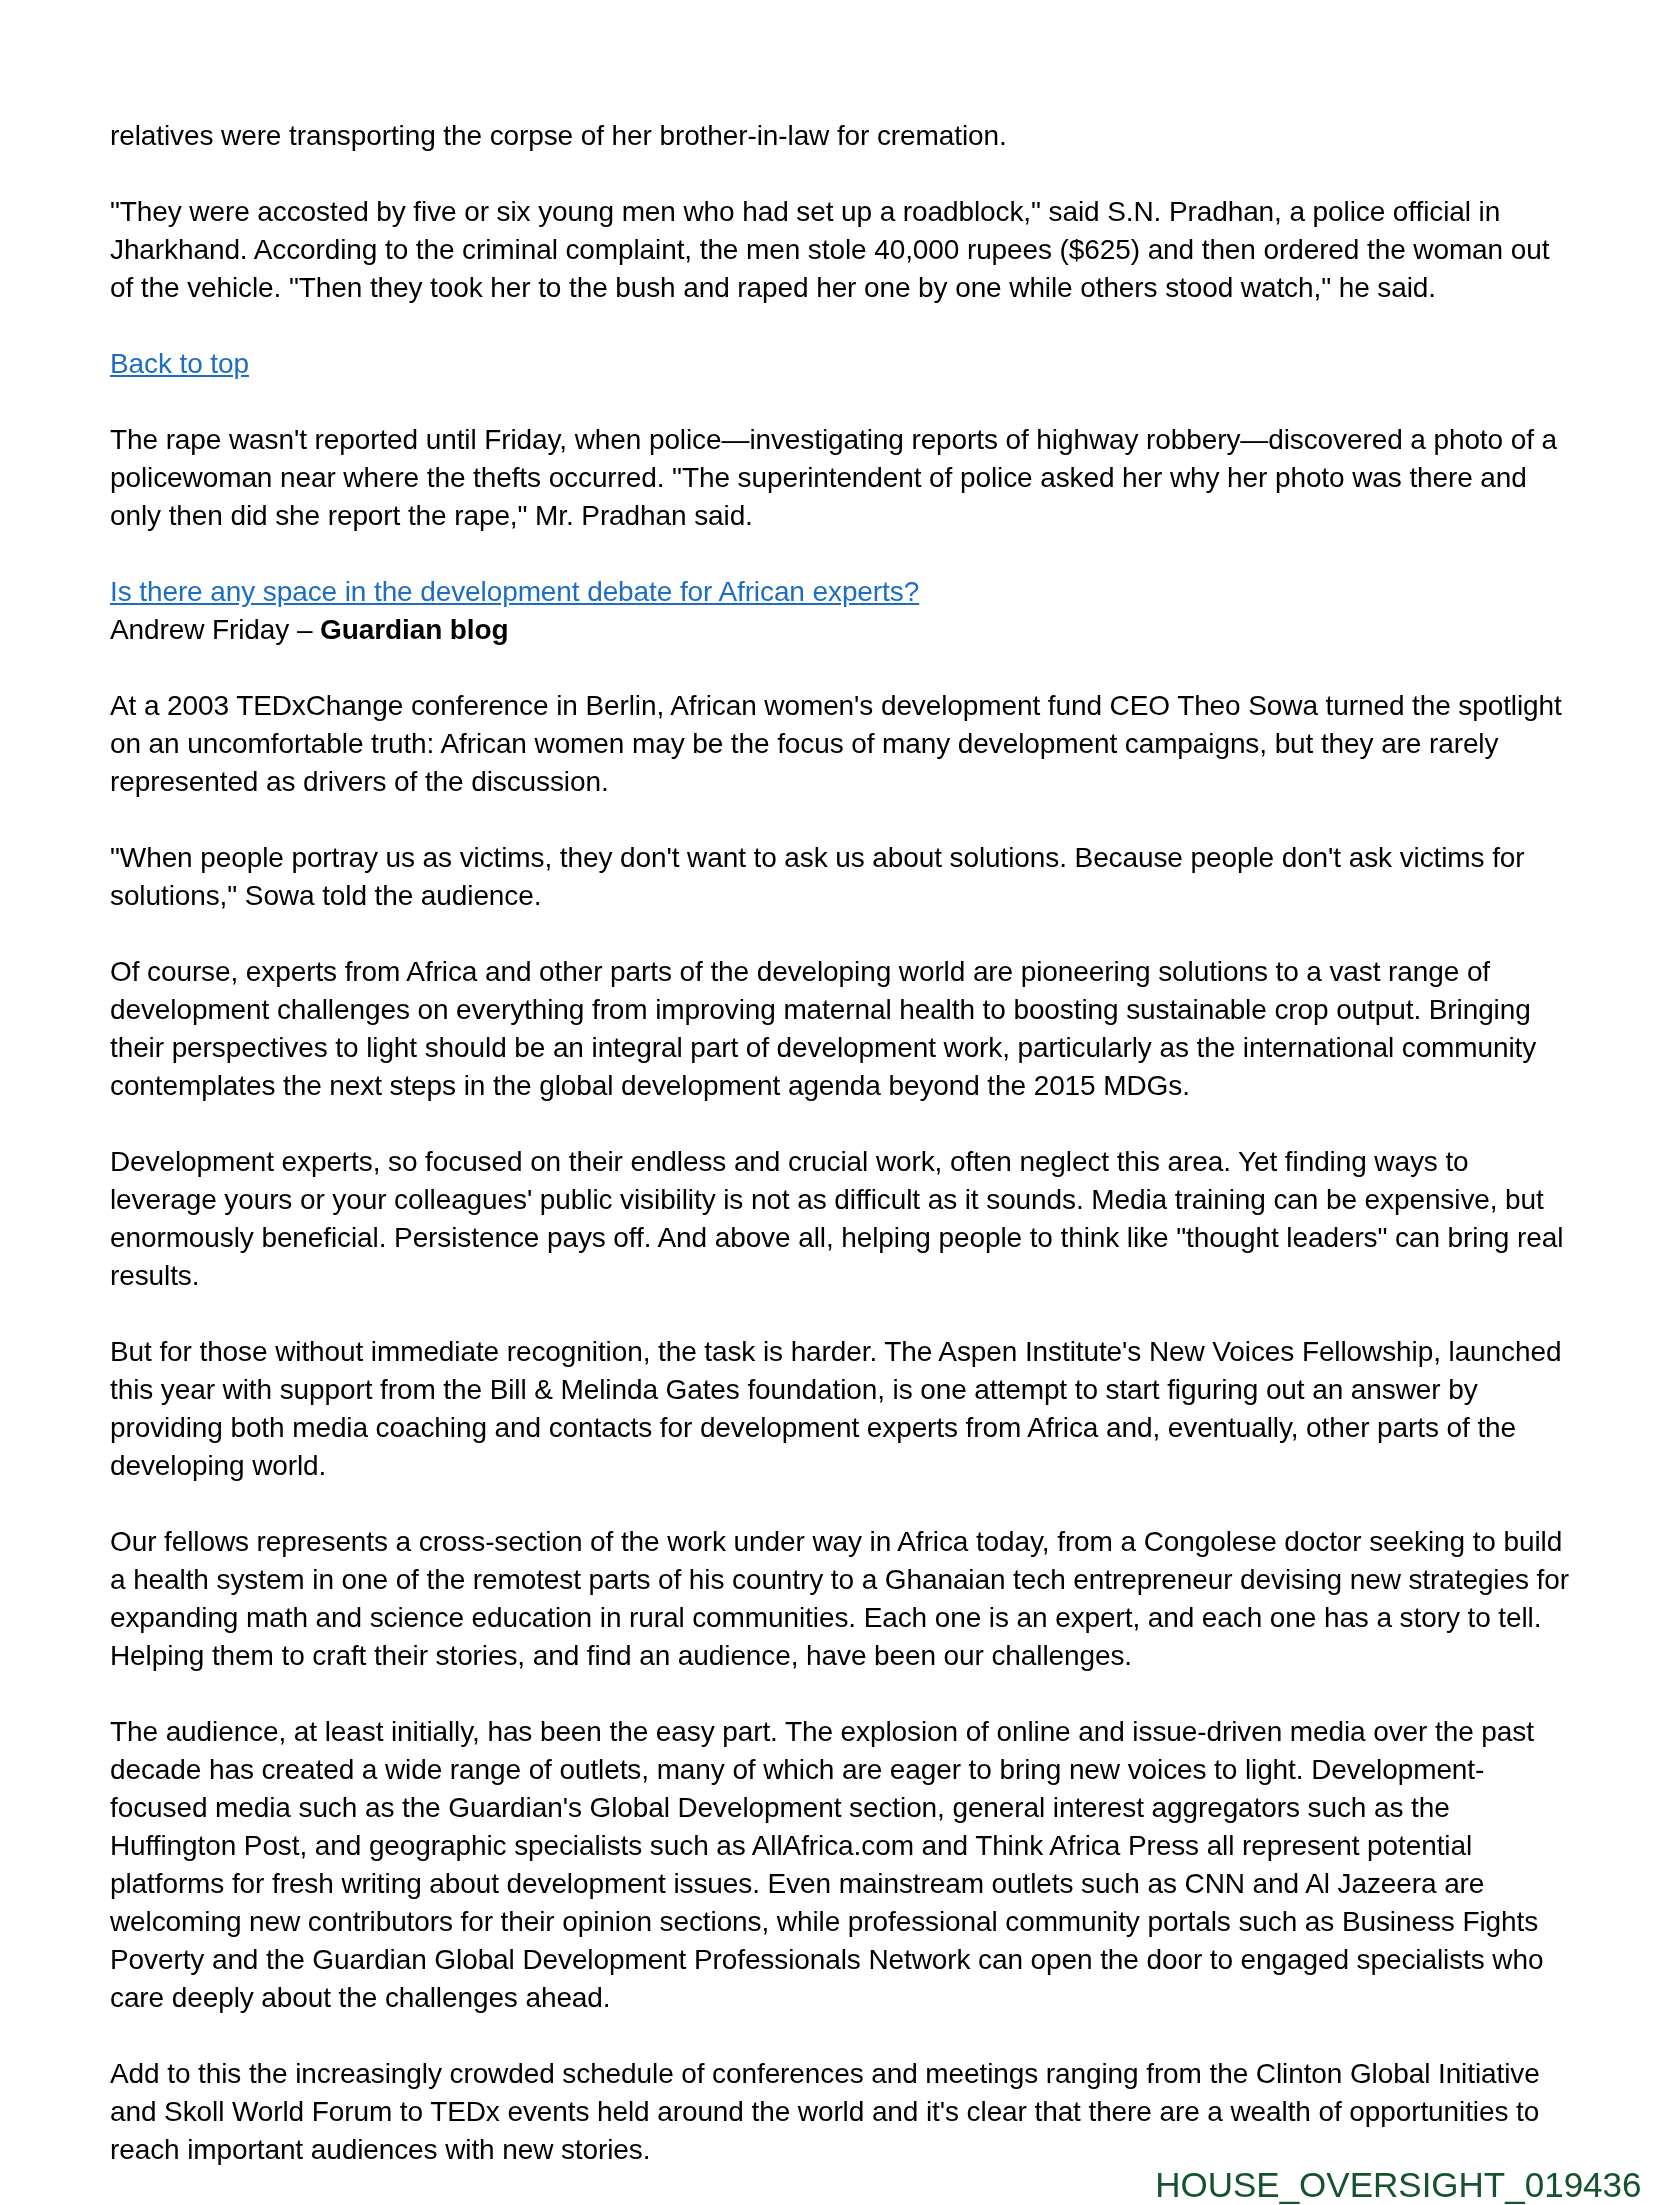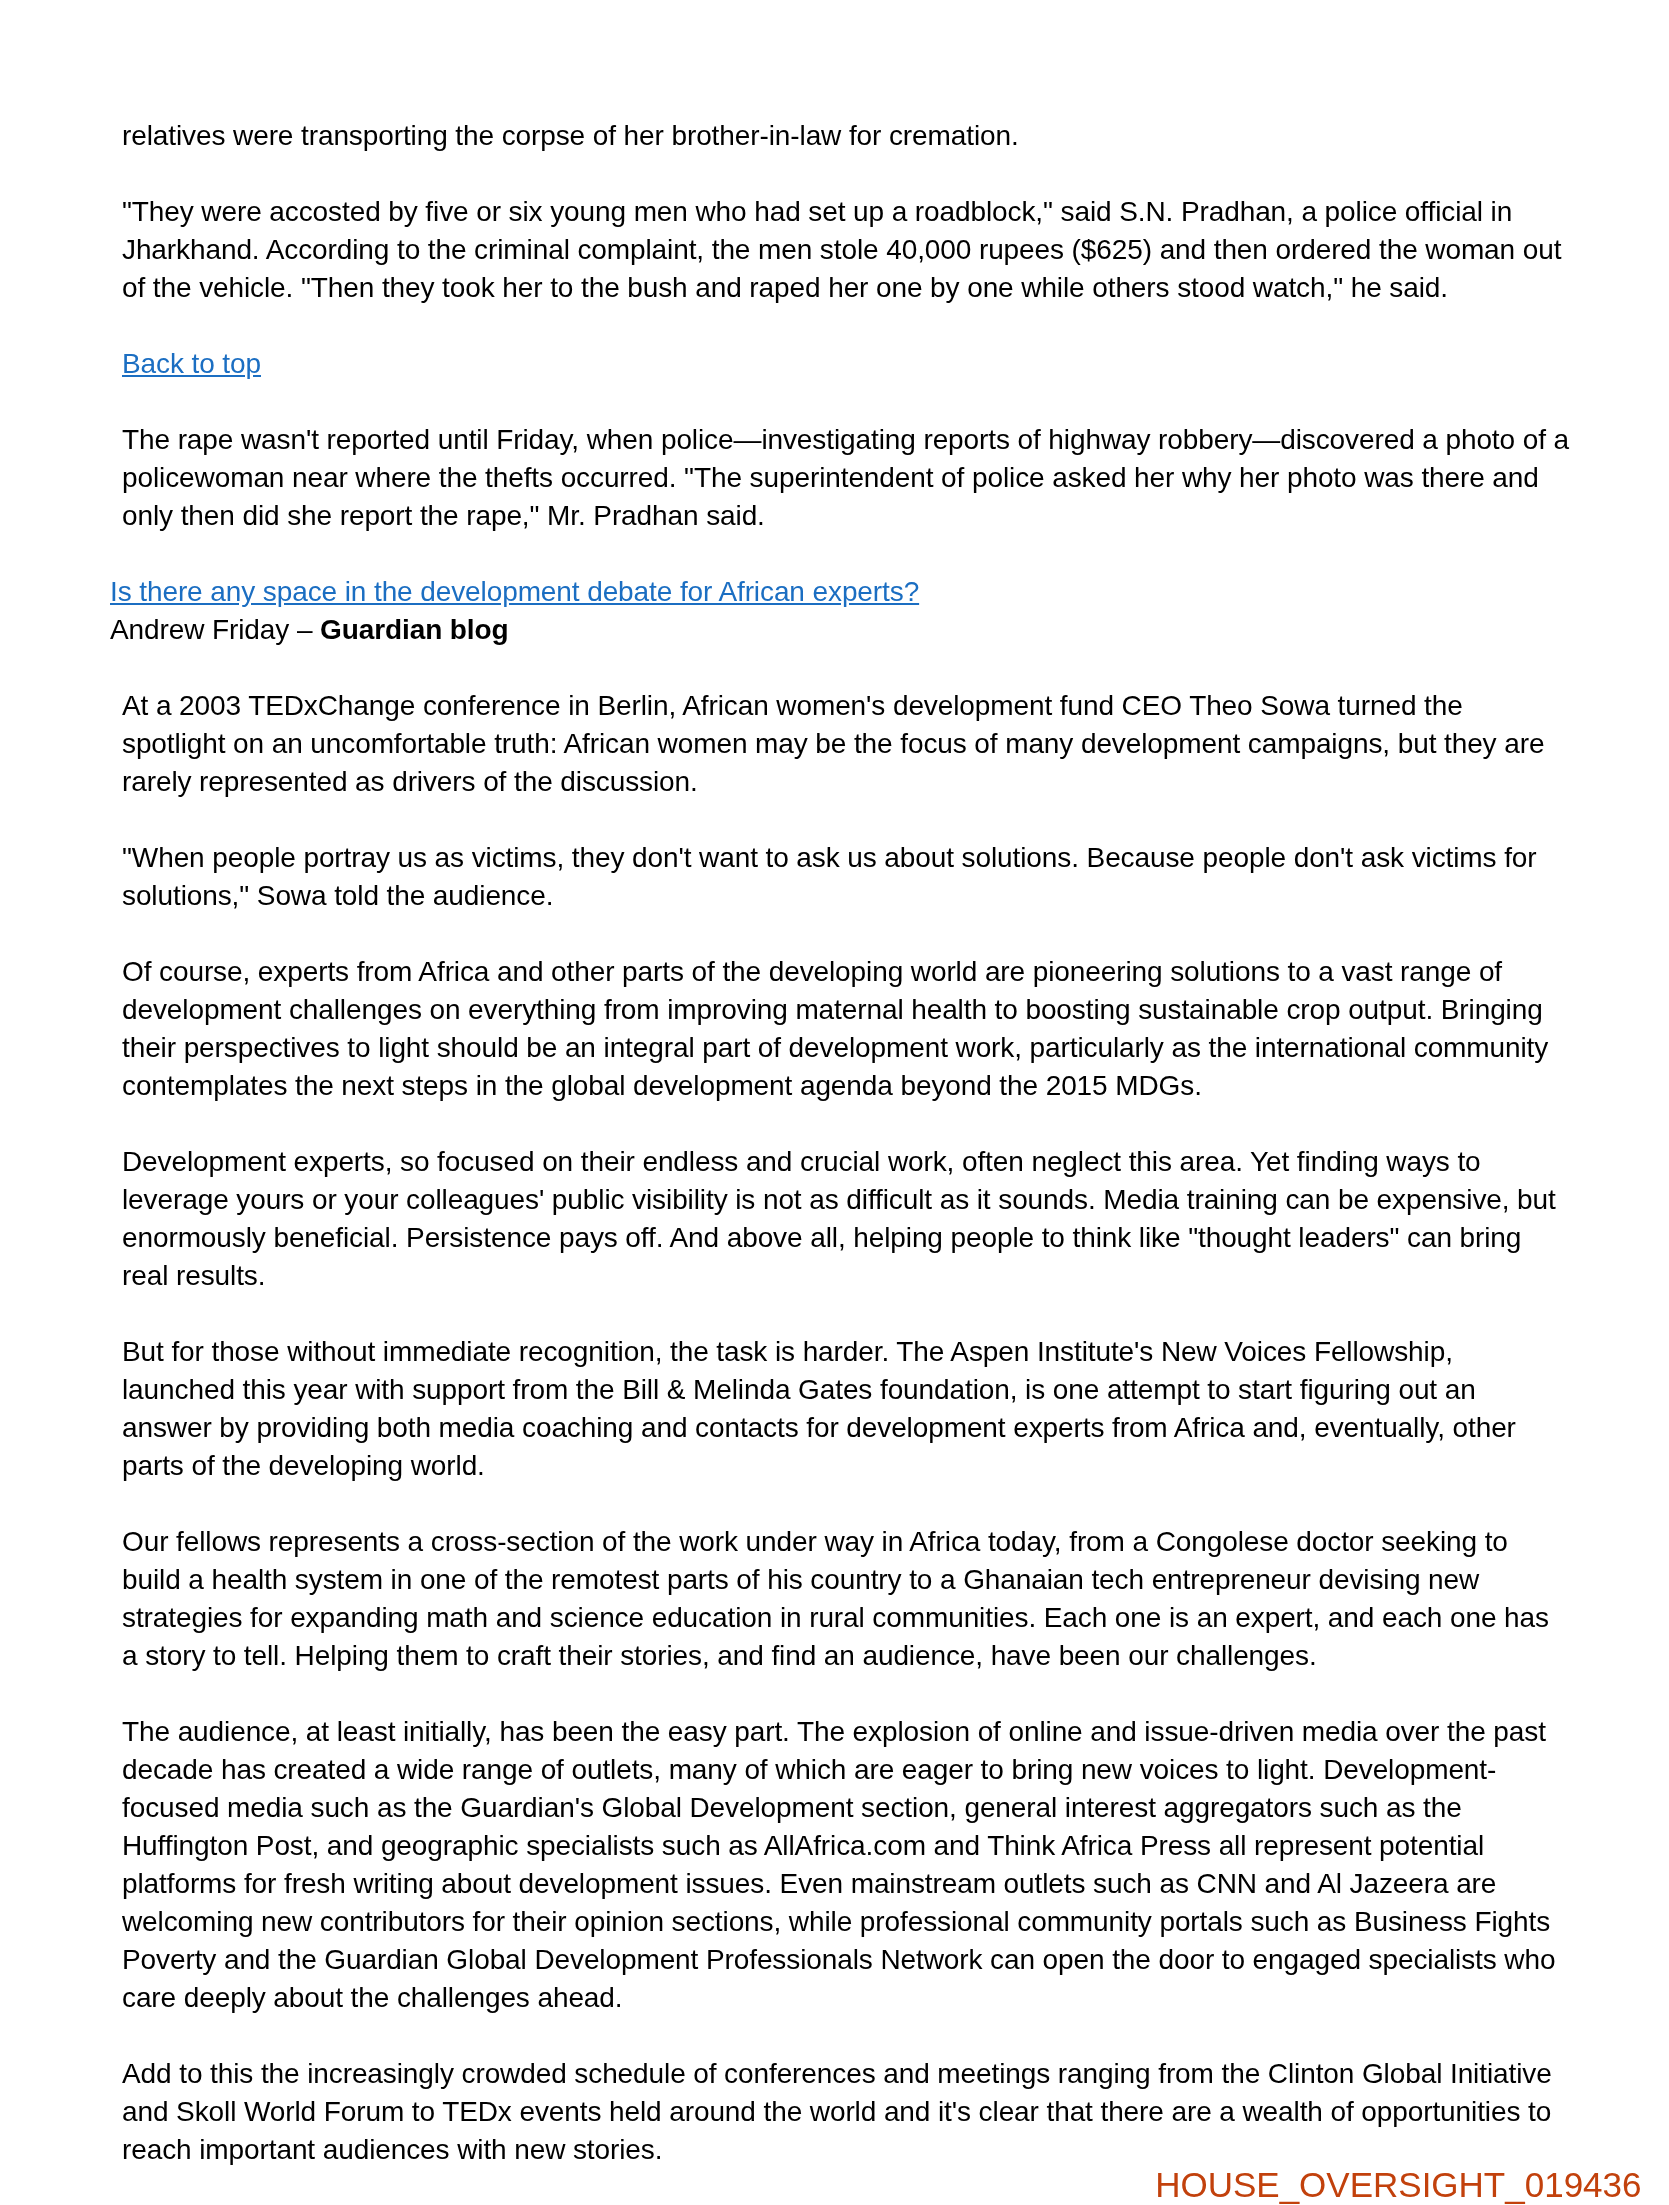--- a/index.html
+++ b/index.html
@@ -16,21 +16,21 @@
   }
   .page {
     padding: 117px 98px 0 110px;
     box-sizing: border-box;
     width: 1669px;
   }
   .para {
     font-size: 28px;
     line-height: 38px;
     letter-spacing: -0.1px;
-    margin: 0 0 38px 12px;
+    margin: 0 0 38px 0;
     color: #000000;
   }
   a.doc-link {
     color: #1B6EC2;
     text-decoration: underline;
     cursor: pointer;
   }
   .byline-block {
     font-size: 28px;
     line-height: 38px;
@@ -40,21 +40,21 @@
   .byline-bold {
     font-weight: 700;
     text-align: center;
   }
   .watermark {
     position: absolute;
     right: 27.5px;
     bottom: 1.3px;
     font-size: 35px;
     line-height: 39px;
-    color: #c2410c;
+    color: #14532d;
     white-space: nowrap;
   }
 </style>
 </head>
 <body>
 
 <div class="page">
 
   <p class="para">relatives were transporting the corpse of her brother-in-law for cremation.</p>
 

